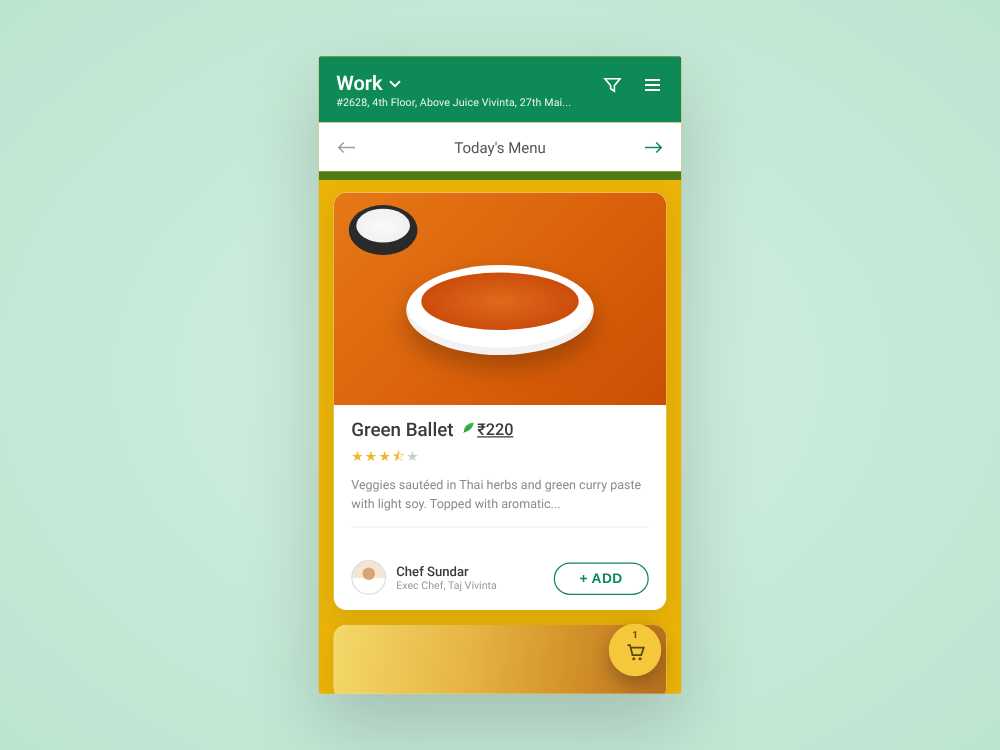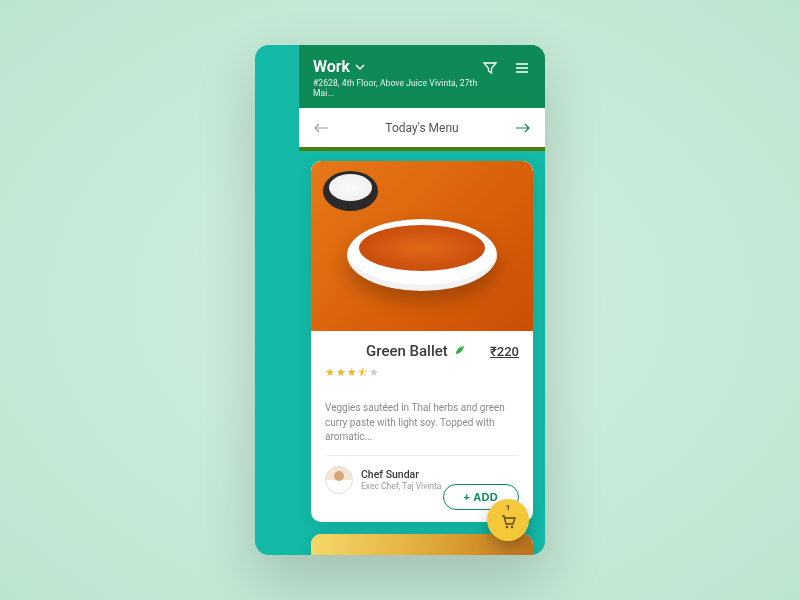--- a/index.html
+++ b/index.html
@@ -4,44 +4,43 @@
 <style>
   * { margin: 0; padding: 0; box-sizing: border-box; }
   body {
     width: 800px; height: 600px;
     background: radial-gradient(ellipse at center, #d4f0e1 0%, #bce5d0 100%);
     font-family: -apple-system, "Segoe UI", Roboto, Helvetica, Arial, sans-serif;
     display: flex; align-items: center; justify-content: center;
   }
   .phone {
     width: 290px; height: 510px;
-    background: #14b8a6;
-    border-radius: 14px;
+    background: #eab308;
+    border-radius: 2px;
     overflow: hidden;
     box-shadow: 0 25px 60px rgba(0,0,0,0.18);
     position: relative;
-    padding-left: 44px;
   }
   .header {
     background: #0e8a57;
     color: #fff;
     padding: 12px 14px 10px;
     display: flex; align-items: flex-start; justify-content: space-between;
   }
   .header-left { flex: 1; }
   .loc-row { display: flex; align-items: center; gap: 5px; }
   .loc-title { font-size: 16px; font-weight: 600; }
   .loc-addr { font-size: 8.5px; opacity: 0.9; margin-top: 2px; letter-spacing: 0.1px; }
   .header-icons { display: flex; gap: 14px; align-items: center; margin-top: 2px; }
   .icon-btn { width: 18px; height: 18px; display: flex; align-items: center; justify-content: center; color: #fff; cursor: pointer; }
   .subheader {
     background: #fff;
     display: flex; align-items: center; justify-content: space-between;
     padding: 10px 14px;
-    border-bottom: 4px solid #4d7c0f;
+    border-bottom: 7px solid #4d7c0f;
   }
   .arrow { width: 18px; color: #9aa0a0; cursor: pointer; }
   .arrow.right { color: #0e8a57; text-align: right; }
   .subheader-title { font-size: 12px; color: #555; }
   .content { padding: 10px 12px 0; height: calc(100% - 90px); overflow: hidden; }
   .card {
     background: #fff; border-radius: 10px;
     box-shadow: 0 6px 20px rgba(0,0,0,0.08);
     overflow: hidden; margin-bottom: 12px;
   }
@@ -66,29 +65,29 @@
     position: absolute; left: 12px; top: 10px;
     width: 55px; height: 40px;
     background: #2a2a2a; border-radius: 50%;
   }
   .rice::after {
     content: ""; position: absolute; left: 6px; top: 3px; right: 6px; bottom: 10px;
     background: radial-gradient(ellipse, #fafafa 0%, #eee 90%);
     border-radius: 50%;
   }
   .card-body { padding: 11px 14px 12px; }
-  .title-row { display: flex; justify-content: space-between; align-items: center; margin-left: 41px; }
+  .title-row { display: flex; align-items: center; }
   .dish-name { font-size: 15px; color: #3a3a3a; font-weight: 500; display: flex; align-items: center; gap: 5px; }
   .veg-leaf { color: #3bb54a; font-size: 13px; }
   .price { font-size: 13px; color: #3a3a3a; font-weight: 500; text-decoration: underline; }
   .stars { margin-top: 4px; font-size: 11px; letter-spacing: 1px; color: #f1b52a; }
   .star-empty { color: #ccc; }
-  .desc { font-size: 10px; color: #8b8b8b; line-height: 1.45; margin-top: 18px; }
+  .desc { font-size: 10px; color: #8b8b8b; line-height: 1.45; margin-top: 6px; }
   .divider { height: 1px; background: #eee; margin: 10px 0; }
-  .chef-row { display: flex; align-items: flex-start; justify-content: space-between; }
+  .chef-row { display: flex; align-items: flex-end; justify-content: space-between; }
   .chef-left { display: flex; align-items: center; gap: 8px; }
   .avatar { width: 28px; height: 28px; border-radius: 50%; background: linear-gradient(#f5e6d3 50%, #fff 50%); border: 1px solid #ddd; position: relative; }
   .avatar::after { content:""; position:absolute; left:50%; top:18%; transform:translateX(-50%); width:10px; height:10px; background:#d9a574; border-radius:50%; }
   .chef-name { font-size: 10.5px; color: #3a3a3a; font-weight: 500; }
   .chef-title { font-size: 8.5px; color: #9a9a9a; }
   .add-btn {
     border: 1.5px solid #0e8a57; color: #0e8a57;
     background: #fff; border-radius: 18px;
     padding: 6px 20px; font-size: 11px; font-weight: 700;
     cursor: pointer; letter-spacing: 0.3px; margin-top: 18px;

